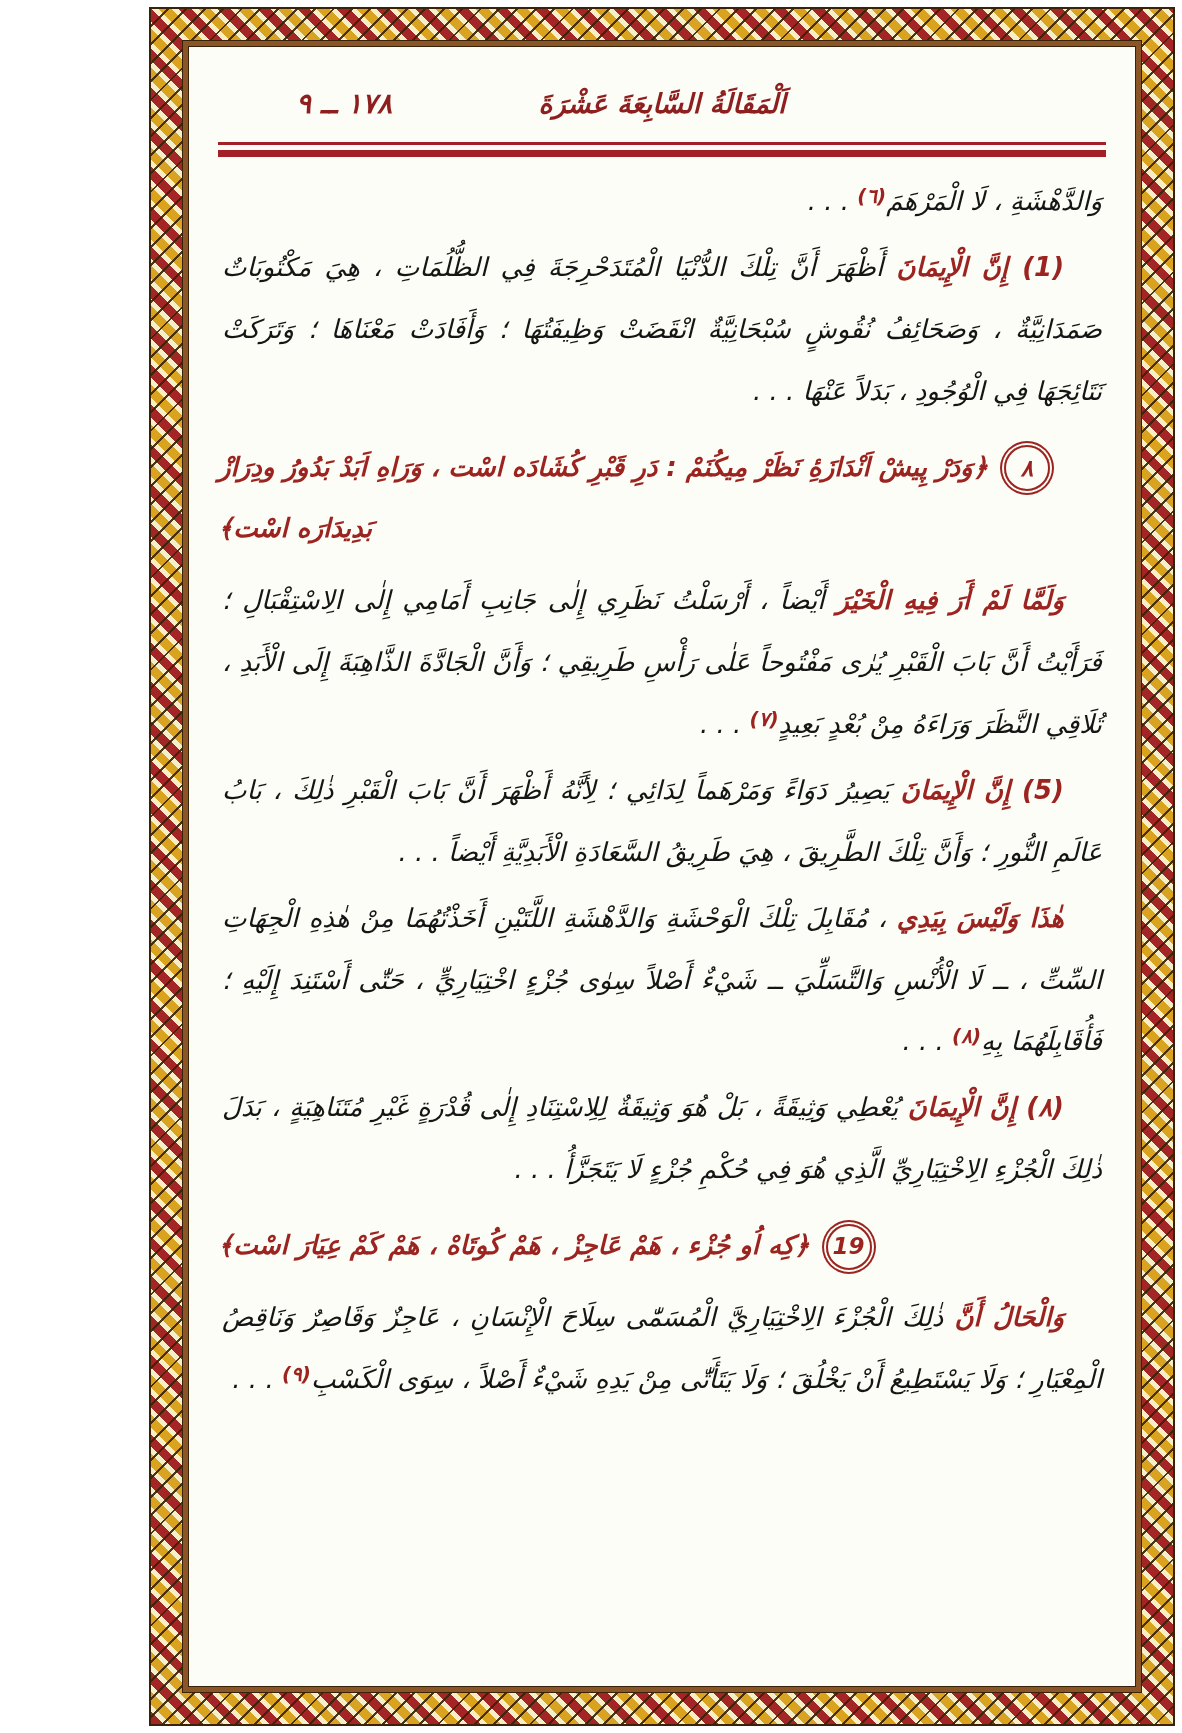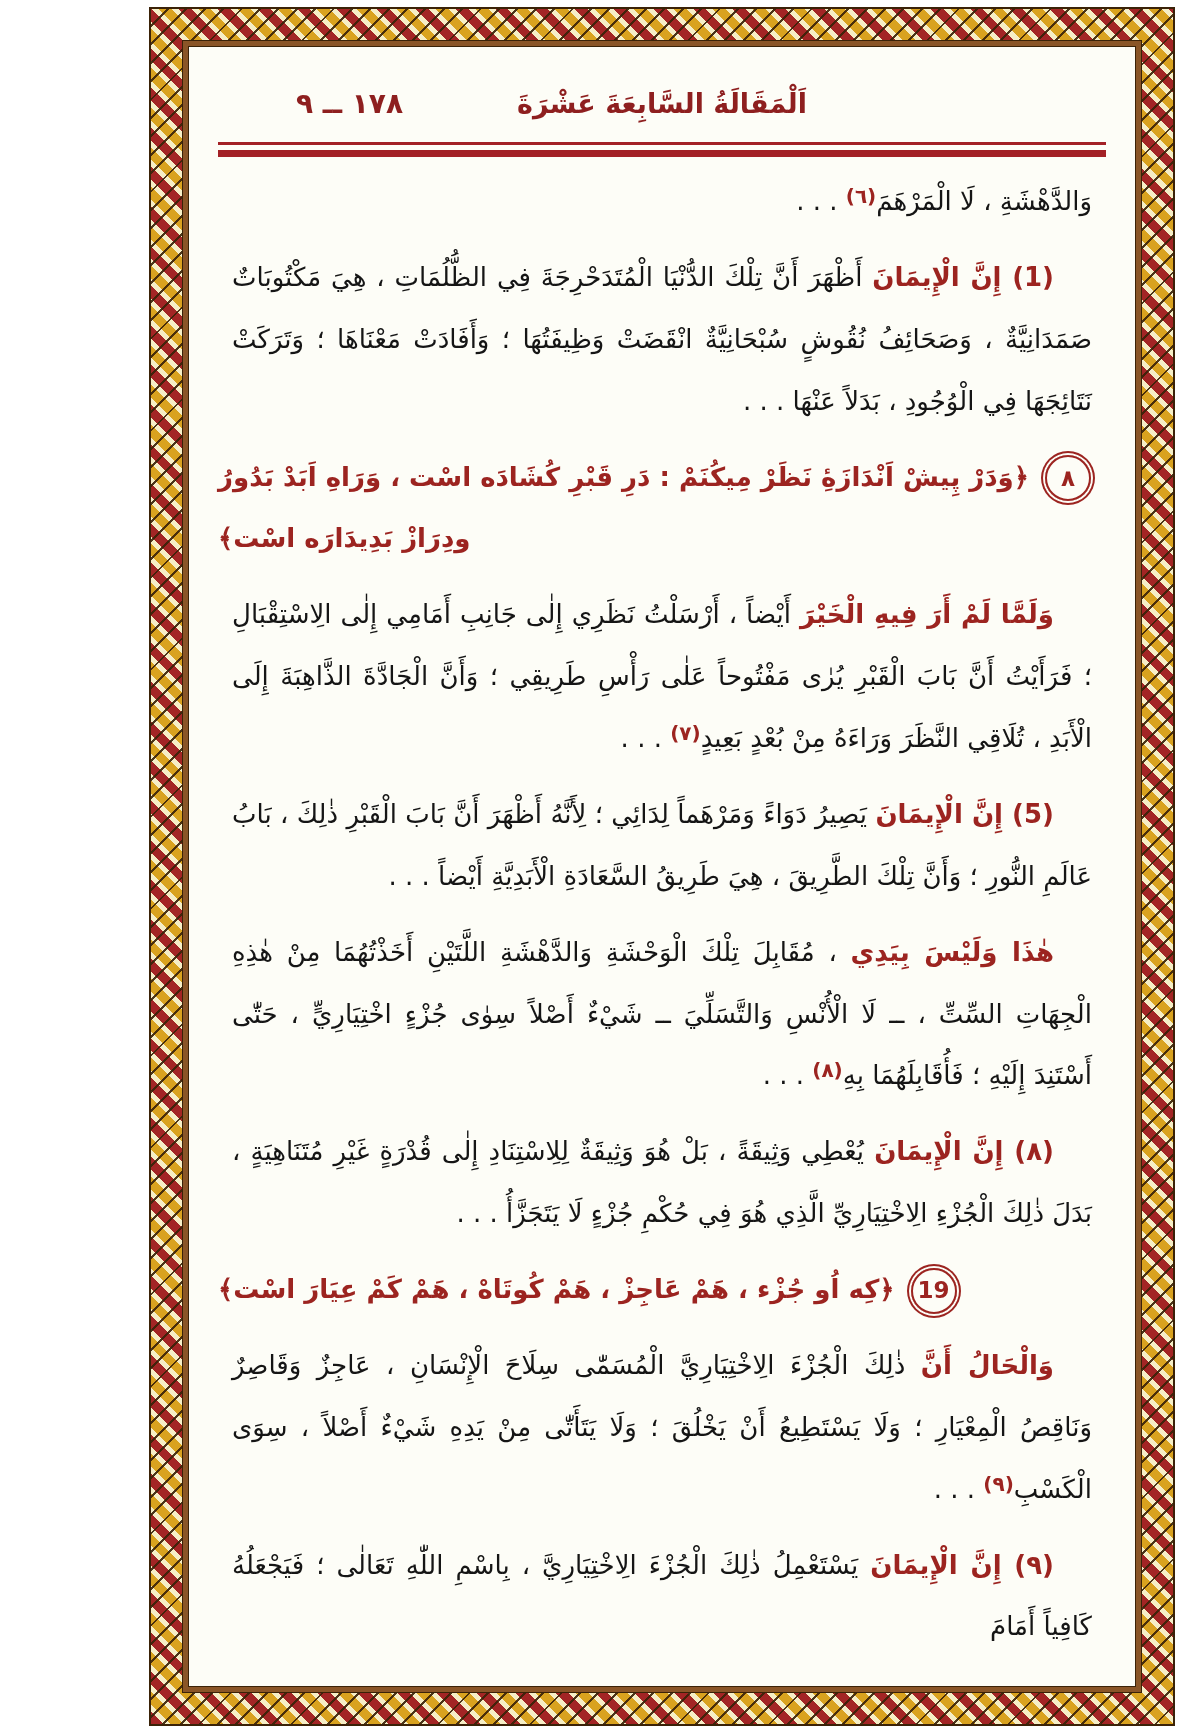--- a/index.html
+++ b/index.html
@@ -13,20 +13,21 @@
     --brown:#8a5527;
     --dark:#3a2208;
   }
   .page{
     width:1040px;height:1733px;
     position:relative;
     background:#ffffff;
     box-sizing:border-box;
     padding:17px;
     font-family:"DejaVu Sans",sans-serif;
+    font-style:italic;
   }
   
   .frame{
     position:absolute;inset:7px;
     box-sizing:border-box;
     border:2px solid var(--dark);
     background:
       repeating-linear-gradient(135deg, rgba(0,0,0,0) 0 11px, rgba(58,34,8,.9) 11px 13px),
       repeating-linear-gradient(45deg, #a32525 0 9px, var(--cream) 9px 14px, var(--gold) 14px 23px, var(--cream) 23px 28px);
   }
@@ -61,21 +62,21 @@
     border-top:3px solid var(--rule-red);
     border-bottom:7px solid var(--rule-red);
     margin:6px 0 14px 0;
   }
   .body-text{
     color:var(--ink);
     font-size:26px;
     line-height:2.38;
   }
   p.para{
-    margin:14px;
+    margin:4px;
     text-align:justify;
   }
   p.para.indent{ text-indent:38px; }
   .seg-black{ color:var(--ink); }
   .seg-red{ color:var(--red); font-weight:bold; }
   .seg-marker{
     color:var(--red);
     font-size:20px;
     vertical-align:7px;
     font-weight:bold;
@@ -117,16 +118,15 @@
     <div class="body-text" id="body-text">
         <p class="para"><span class="seg-black">وَالدَّهْشَةِ ، لَا الْمَرْهَمَ</span><span class="seg-marker">(٦)</span><span class="seg-black"> . . .</span></p>
         <p class="para indent"><span class="seg-red">(1) إِنَّ الْإِيمَانَ</span><span class="seg-black"> أَظْهَرَ أَنَّ تِلْكَ الدُّنْيَا الْمُتَدَحْرِجَةَ فِي الظُّلُمَاتِ ، هِيَ مَكْتُوبَاتٌ صَمَدَانِيَّةٌ ، وَصَحَائِفُ نُقُوشٍ سُبْحَانِيَّةٌ انْقَضَتْ وَظِيفَتُهَا ؛ وَأَفَادَتْ مَعْنَاهَا ؛ وَتَرَكَتْ نَتَائِجَهَا فِي الْوُجُودِ ، بَدَلاً عَنْهَا . . .</span></p>
         <div class="verse"><span class="verse-num">٨</span><span class="verse-text">﴿وَدَرْ پِيشْ اَنْدَازَهِٔ نَظَرْ مِيكُنَمْ : دَرِ قَبْرِ كُشَادَه اسْت ، وَرَاهِ اَبَدْ بَدُورُ ودِرَازْ بَدِيدَارَه اسْت﴾</span></div>
         <p class="para indent"><span class="seg-red">وَلَمَّا لَمْ أَرَ فِيهِ الْخَيْرَ</span><span class="seg-black"> أَيْضاً ، أَرْسَلْتُ نَظَرِي إِلٰى جَانِبِ أَمَامِي إِلٰى الِاسْتِقْبَالِ ؛ فَرَأَيْتُ أَنَّ بَابَ الْقَبْرِ يُرٰى مَفْتُوحاً عَلٰى رَأْسِ طَرِيقِي ؛ وَأَنَّ الْجَادَّةَ الذَّاهِبَةَ إِلَى الْأَبَدِ ، تُلَاقِي النَّظَرَ وَرَاءَهُ مِنْ بُعْدٍ بَعِيدٍ</span><span class="seg-marker">(٧)</span><span class="seg-black"> . . .</span></p>
         <p class="para indent"><span class="seg-red">(5) إِنَّ الْإِيمَانَ</span><span class="seg-black"> يَصِيرُ دَوَاءً وَمَرْهَماً لِدَائِي ؛ لِأَنَّهُ أَظْهَرَ أَنَّ بَابَ الْقَبْرِ ذٰلِكَ ، بَابُ عَالَمِ النُّورِ ؛ وَأَنَّ تِلْكَ الطَّرِيقَ ، هِيَ طَرِيقُ السَّعَادَةِ الْأَبَدِيَّةِ أَيْضاً . . .</span></p>
         <p class="para indent"><span class="seg-red">هٰذَا وَلَيْسَ بِيَدِي</span><span class="seg-black"> ، مُقَابِلَ تِلْكَ الْوَحْشَةِ وَالدَّهْشَةِ اللَّتَيْنِ أَخَذْتُهُمَا مِنْ هٰذِهِ الْجِهَاتِ السِّتِّ ، ــ لَا الْأُنْسِ وَالتَّسَلِّيَ ــ شَيْءٌ أَصْلاً سِوٰى جُزْءٍ اخْتِيَارِيٍّ ، حَتّٰى أَسْتَنِدَ إِلَيْهِ ؛ فَأُقَابِلَهُمَا بِهِ</span><span class="seg-marker">(٨)</span><span class="seg-black"> . . .</span></p>
         <p class="para indent"><span class="seg-red">(٨) إِنَّ الْإِيمَانَ</span><span class="seg-black"> يُعْطِي وَثِيقَةً ، بَلْ هُوَ وَثِيقَةٌ لِلِاسْتِنَادِ إِلٰى قُدْرَةٍ غَيْرِ مُتَنَاهِيَةٍ ، بَدَلَ ذٰلِكَ الْجُزْءِ الِاخْتِيَارِيِّ الَّذِي هُوَ فِي حُكْمِ جُزْءٍ لَا يَتَجَزَّأُ . . .</span></p>
         <div class="verse"><span class="verse-num">19</span><span class="verse-text">﴿كِه اُو جُزْء ، هَمْ عَاجِزْ ، هَمْ كُوتَاهْ ، هَمْ كَمْ عِيَارَ اسْت﴾</span></div>
         <p class="para indent"><span class="seg-red">وَالْحَالُ أَنَّ</span><span class="seg-black"> ذٰلِكَ الْجُزْءَ الِاخْتِيَارِيَّ الْمُسَمّٰى سِلَاحَ الْإِنْسَانِ ، عَاجِزٌ وَقَاصِرٌ وَنَاقِصُ الْمِعْيَارِ ؛ وَلَا يَسْتَطِيعُ أَنْ يَخْلُقَ ؛ وَلَا يَتَأَتّٰى مِنْ يَدِهِ شَيْءٌ أَصْلاً ، سِوَى الْكَسْبِ</span><span class="seg-marker">(٩)</span><span class="seg-black"> . . .</span></p>
-        <p class="para indent"><span class="seg-red">(٩) إِنَّ الْإِيمَانَ</span><span class="seg-black"> يَسْتَعْمِلُ ذٰلِكَ الْجُزْءَ الِاخْتِيَارِيَّ ، بِاسْمِ اللّٰهِ تَعَالٰى ؛ فَيَجْعَلُهُ كَافِياً أَمَامَ</span></p>
       </div>
   </div>
 </div>
 
 </body></html>

